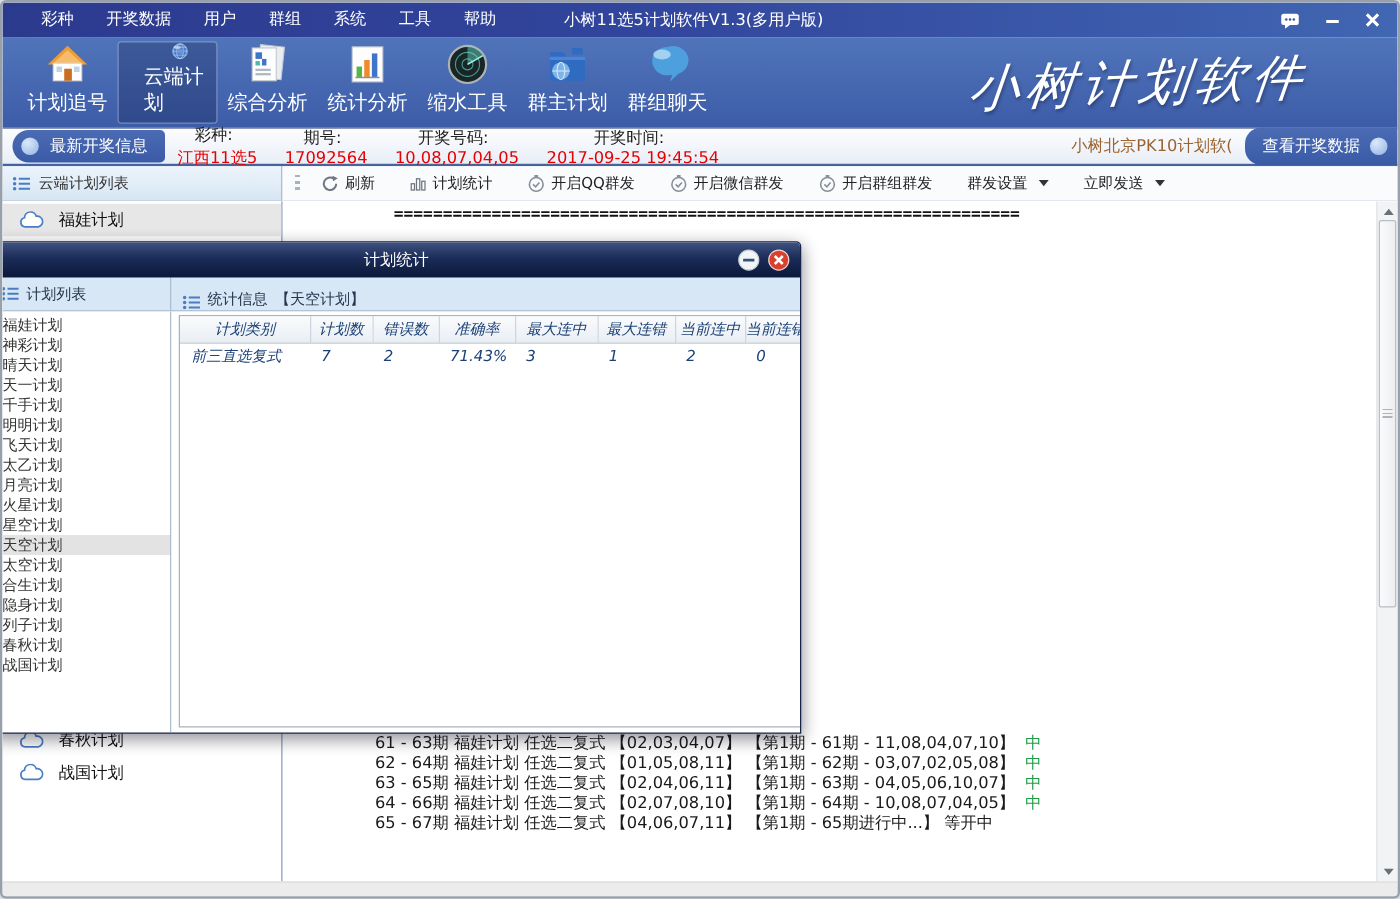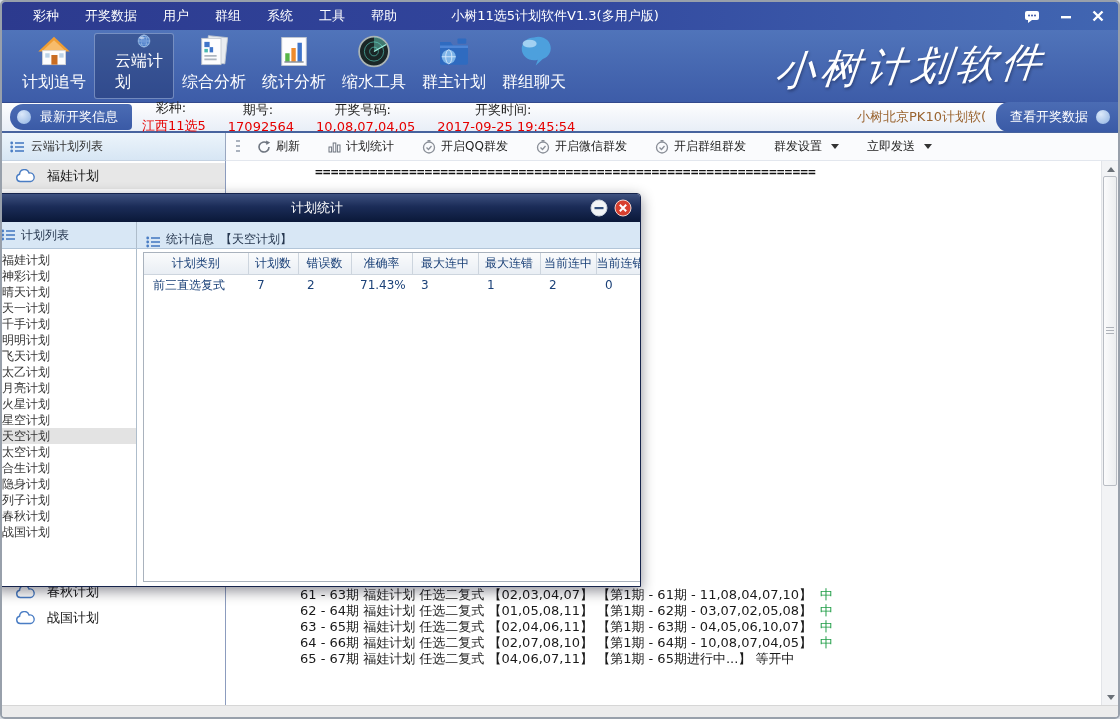--- a/index.html
+++ b/index.html
@@ -109,21 +109,21 @@
   .dlg-heads{ height:27px; flex:0 0 27px; display:flex; background:#d8e7f5;
     border-bottom:1px solid #b2c5d8; font-size:12px; color:#25364e; }
   .dlg-head-left{ width:143px; flex:0 0 143px; display:flex; align-items:center; gap:6px;
     padding-left:7px; border-right:1px solid #aebdcb; }
   .dlg-head-right{ flex:1; display:flex; align-items:flex-end; gap:6px; padding-left:9px; }
   .dlg-body{ flex:1; display:flex; overflow:hidden; }
   .dlg-list{ width:143px; flex:0 0 143px; border-right:1px solid #aebdcb; padding-top:3px; }
   .dlg-list-item{ height:16px; line-height:16px; padding-left:8px; font-size:12px; color:#333; cursor:default; }
   .dlg-list-item.selected{ background:#e3e3e3; }
   .dlg-stats{ flex:1; padding:3px 2px 4px 6px; }
-  .stats-box{ width:100%; height:100%; border:1px solid #a9b2bd; overflow:hidden; }
+  .stats-box{ width:100%; height:100%; border:1px solid #a9b2bd; overflow:hidden;font-style:italic; }
   table.stats{ border-collapse:collapse; width:100%; table-layout:fixed; font-size:12px; color:#1b4178; }
   table.stats th{ height:21px; font-weight:normal; text-align:center;
     background:linear-gradient(#fafbfc,#e9eef4); border-right:1px solid #cdd5de;
     border-bottom:1px solid #cdd5de; overflow:hidden; white-space:nowrap; }
   table.stats th:last-child{ border-right:none; }
   table.stats td{ height:22px; padding-left:9px; white-space:nowrap; overflow:hidden; }
   col.c0{width:104px} col.c1{width:50px} col.c2{width:53px} col.c3{width:61px}
   col.c4{width:66px} col.c5{width:62px} col.c6{width:56px} col.c7{width:44px}
 </style>
 </head>

